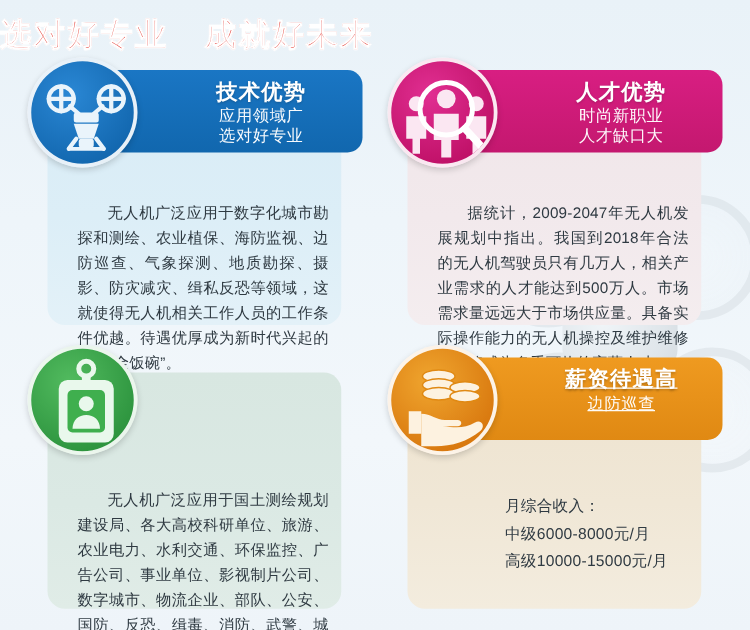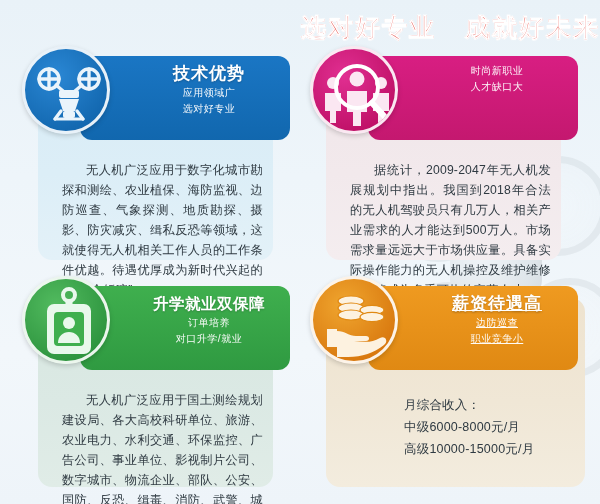--- a/index.html
+++ b/index.html
@@ -52,21 +52,21 @@
   .wm-a2 { left: 118px; top: 60px; width: 60px; height: 14px; transform: rotate(-38deg); }
   .wm-a3 { left: 55px; top: 132px; width: 60px; height: 14px; transform: rotate(-40deg); }
   .wm-a4 { left: 118px; top: 132px; width: 60px; height: 14px; transform: rotate(40deg); }
 
   
   .title-row {
     position: absolute;
     top: 11px;
     left: 0;
     width: 600px;
-    text-align: right;
+    text-align: left;
     z-index: 6;
   }
   .title-text {
     display: inline-block;
     font-size: 25px;
     font-weight: bold;
     color: #e2231a;
     letter-spacing: 2px;
     -webkit-text-stroke: 0.7px #ffffff;
     text-shadow: 0 1px 1px rgba(255,255,255,0.95), 0 0 2px rgba(255,255,255,0.8);
@@ -95,28 +95,28 @@
     position: absolute;
     left: 16px;
     top: 22px;
     width: 235px;
     bottom: 4px;
     border-radius: 14px;
   }
   .panel-blue   { background: linear-gradient(180deg, #d9ecf6 0%, #dceef7 55%, #e3f1f8 100%); }
   .panel-pink   { background: linear-gradient(180deg, #f0e6e9 0%, #f2e9ec 55%, #f4edef 100%); }
   .panel-green  { background: linear-gradient(180deg, #d8e7e1 0%, #dbe9e4 55%, #e0ece7 100%); }
-  .panel-orange { background: linear-gradient(180deg, #eee3cf 0%, #f0e7d6 55%, #f3ecde 100%); padding-left: 24px; }
+  .panel-orange { background: linear-gradient(180deg, #eee3cf 0%, #f0e7d6 55%, #f3ecde 100%); }
 
   .pill {
     position: absolute;
     left: 58px;
     top: 10px;
     width: 210px;
-    height: 84px;
+    height: 66px;
     border-radius: 12px;
     box-sizing: border-box;
     padding: 7px 12px 0 60px;
     text-align: center;
     color: #ffffff;
     overflow: hidden;
   }
   .pill-blue   { background: linear-gradient(180deg, #1a76c4 0%, #1167ae 100%); }
   .pill-pink   { background: linear-gradient(180deg, #d81e82 0%, #c4186f 100%); }
   .pill-green  { background: linear-gradient(180deg, #3faf4e 0%, #2f9a41 100%); }
@@ -124,21 +124,21 @@
 
   .pill-title {
     font-size: 17px;
     font-weight: bold;
     letter-spacing: 1px;
     line-height: 22px;
     text-shadow: 0 1px 2px rgba(0,0,0,0.22);
   }
   .pill-title.small { font-size: 15.5px; letter-spacing: 0.5px; }
   .pill-sub {
-    font-size: 10px;
+    font-size: 13px;
     line-height: 16px;
     letter-spacing: 0.5px;
     opacity: 0.97;
   }
 
   .badge {
     position: absolute;
     left: 0px;
     top: 0px;
     width: 88px;
@@ -234,20 +234,21 @@
         </g>
       </svg>
     </div>
   </div>
 
   <div class="card card-tr">
     <div class="panel panel-pink">
       <div class="body-text">据统计，2009-2047年无人机发展规划中指出。我国到2018年合法的无人机驾驶员只有几万人，相关产业需求的人才能达到500万人。市场需求量远远大于市场供应量。具备实际操作能力的无人机操控及维护维修人员将成为炙手可热的高薪人才。</div>
     </div>
     <div class="pill pill-pink">
+      <div class="pill-title">人才优势</div>
       <div class="pill-sub">时尚新职业</div>
       <div class="pill-sub">人才缺口大</div>
     </div>
     <div class="badge badge-pink">
       <svg width="88" height="88" viewBox="0 0 88 88">
         <g fill="#fbe7f2">
           <circle cx="20" cy="34" r="6"></circle>
           <path d="M12 44 h16 v18 h-5 v12 h-6 v-12 h-5 z"></path>
           <circle cx="68" cy="34" r="6"></circle>
           <path d="M60 44 h16 v18 h-5 v12 h-6 v-12 h-5 z"></path>
@@ -259,25 +260,20 @@
           <line x1="59" y1="54" x2="72" y2="68" stroke-linecap="round" stroke-width="6"></line>
         </g>
       </svg>
     </div>
   </div>
 
   <div class="card card-bl">
     <div class="panel panel-green">
       <div class="body-text">无人机广泛应用于国土测绘规划建设局、各大高校科研单位、旅游、农业电力、水利交通、环保监控、广告公司、事业单位、影视制片公司、数字城市、物流企业、部队、公安、国防、反恐、缉毒、消防、武警、城建及与我集团战略合作的无人机生产、应用、维修等企业。</div>
     </div>
-    <div class="pill pill-green">
-      <div class="pill-title small">升学就业双保障</div>
-      <div class="pill-sub">订单培养</div>
-      <div class="pill-sub">对口升学/就业</div>
-    </div>
     <div class="badge badge-green">
       <svg width="88" height="88" viewBox="0 0 88 88">
         <circle cx="44" cy="16" r="6" fill="none" stroke="#e9f8ec" stroke-width="4"></circle>
         <rect x="40.5" y="20" width="7" height="8" fill="#e9f8ec"></rect>
         <rect x="22" y="25" width="44" height="50" rx="7" fill="#e9f8ec"></rect>
         <rect x="29" y="33" width="30" height="34" rx="4" fill="#3faf4e"></rect>
         <circle cx="44" cy="44" r="6" fill="#e9f8ec"></circle>
         <path d="M33 64 c0-7 5-11 11-11 s11 4 11 11 z" fill="#e9f8ec"></path>
       </svg>
     </div>
@@ -287,21 +283,20 @@
     <div class="panel panel-orange">
       <div class="body-text center-blk">
         <div class="salary-line">月综合收入：</div>
         <div class="salary-line">中级6000-8000元/月</div>
         <div class="salary-line">高级10000-15000元/月</div>
       </div>
     </div>
     <div class="pill pill-orange">
       <div class="pill-title">薪资待遇高</div>
       <div class="pill-sub">边防巡查</div>
-      <div class="pill-sub">职业竞争小</div>
     </div>
     <div class="badge badge-orange">
       <svg width="88" height="88" viewBox="0 0 88 88">
         <g fill="#fdf2e0" stroke="#e08913" stroke-width="1.2">
           <ellipse cx="38" cy="22" rx="13" ry="5"></ellipse>
           <ellipse cx="38" cy="29" rx="13" ry="5"></ellipse>
           <ellipse cx="38" cy="36" rx="13" ry="5"></ellipse>
           <ellipse cx="59" cy="31" rx="12" ry="4.6"></ellipse>
           <ellipse cx="59" cy="38" rx="12" ry="4.6"></ellipse>
         </g>

